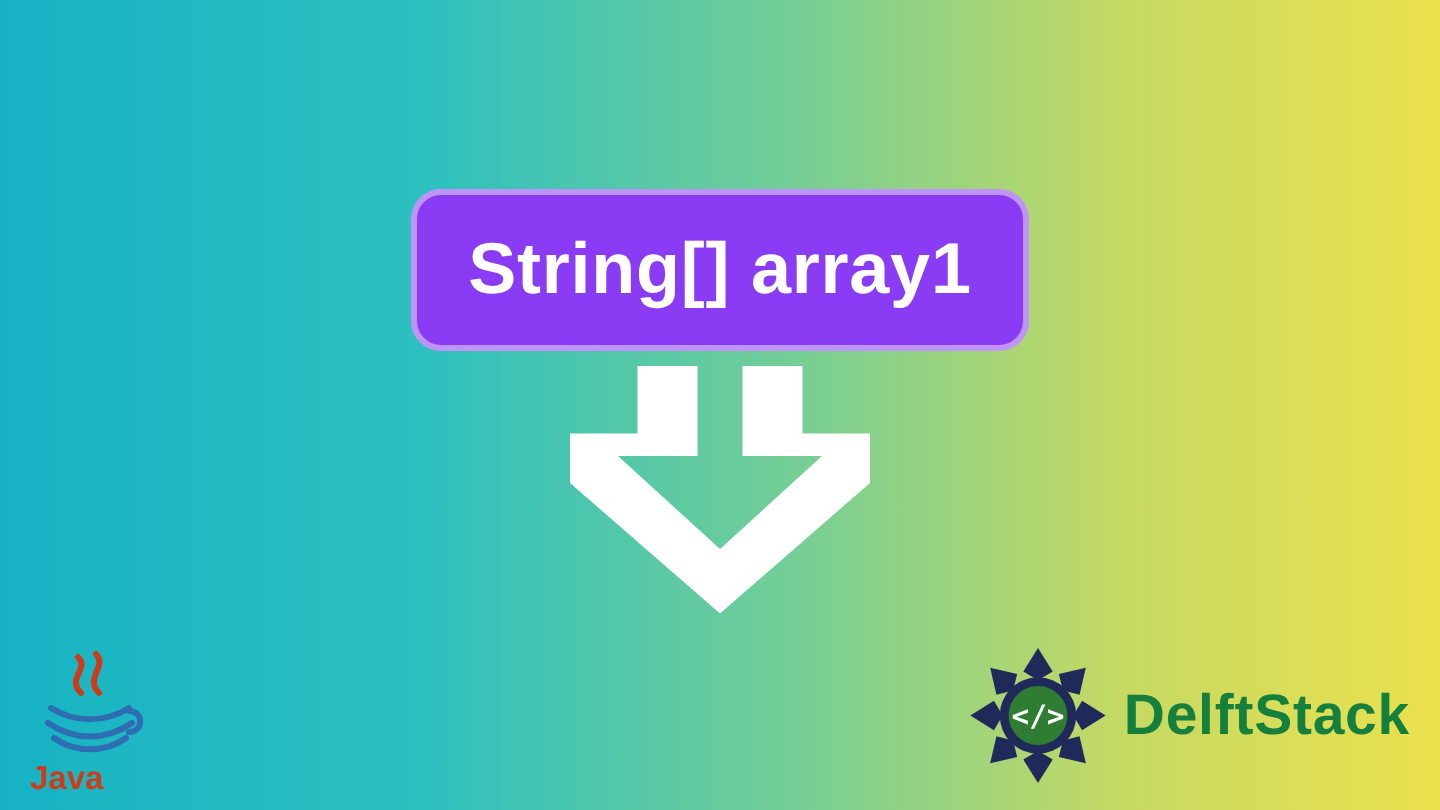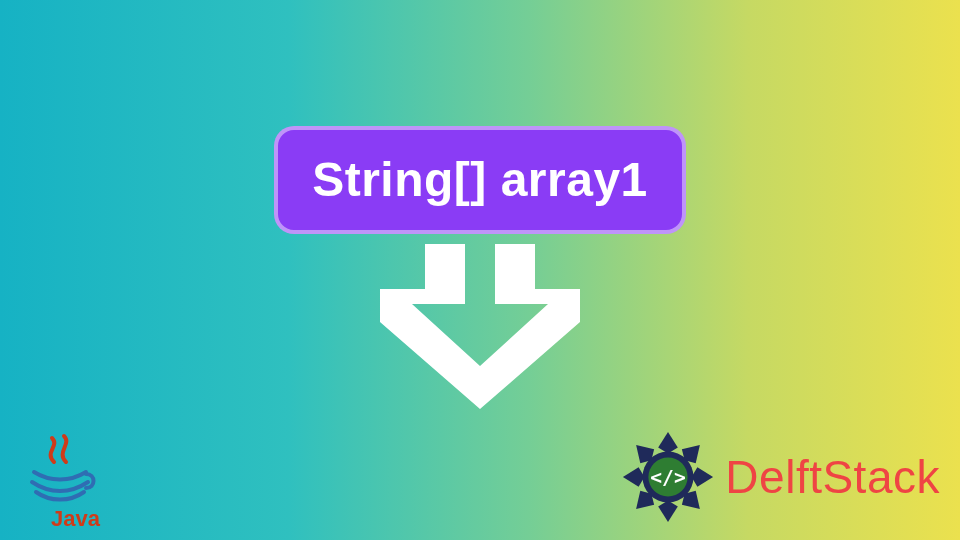--- a/index.html
+++ b/index.html
@@ -38,44 +38,44 @@
   }
   .arrow-svg { width: 220px; height: 180px; display:block; }
 
   
   .java-logo {
     position: absolute;
     left: 20px;
     bottom: 8px;
     display: flex;
     flex-direction: column;
-    align-items: flex-end;
+    align-items: flex-start;
   }
   .java-logo svg { width: 80px; height: 80px; display:block; }
   .java-text {
     font-size: 22px;
     color: #cf3b19;
     font-weight: 600;
     margin-top: -6px;
   }
 
   
   .delft-logo {
     position: absolute;
     right: 20px;
     bottom: 14px;
     display: flex;
     align-items: center;
     gap: 8px;
   }
   .delft-logo svg.mandala { width: 98px; height: 98px; display:block; }
   .delft-name {
-    font-size: 46px;
-    font-weight: 400;
-    color: #ef4444;
+    font-size: 38px;
+    font-weight: 700;
+    color: #15803d;
     letter-spacing: 0.5px;
   }
 </style>
 </head>
 <body>
 
 <div class="stage">
 
   <div class="pill">String[] array1</div>
 

